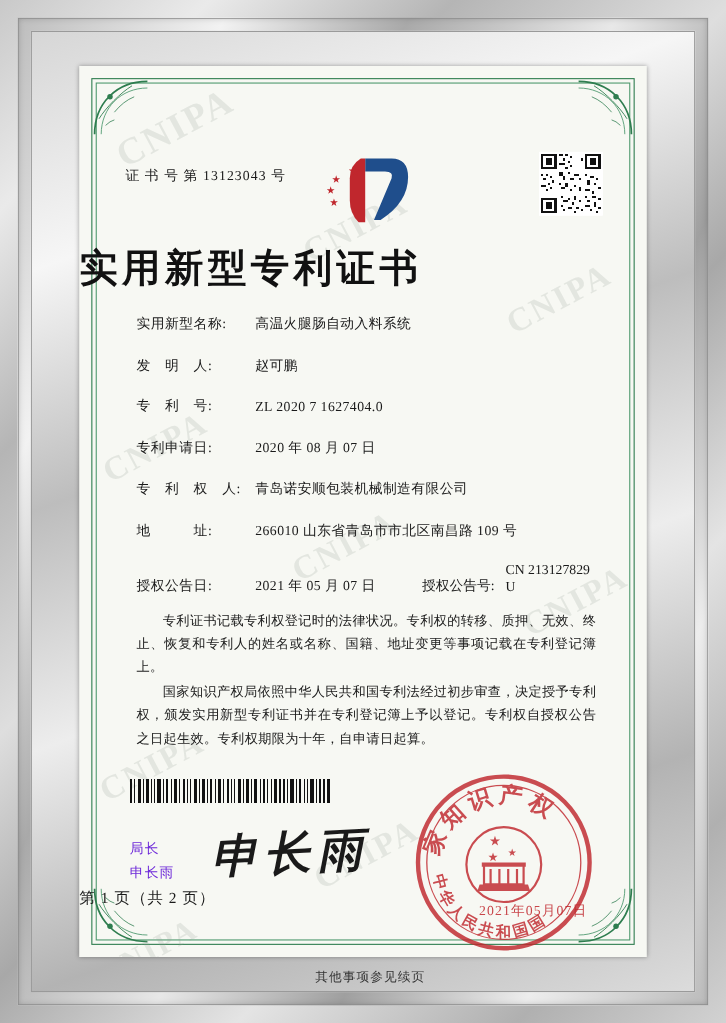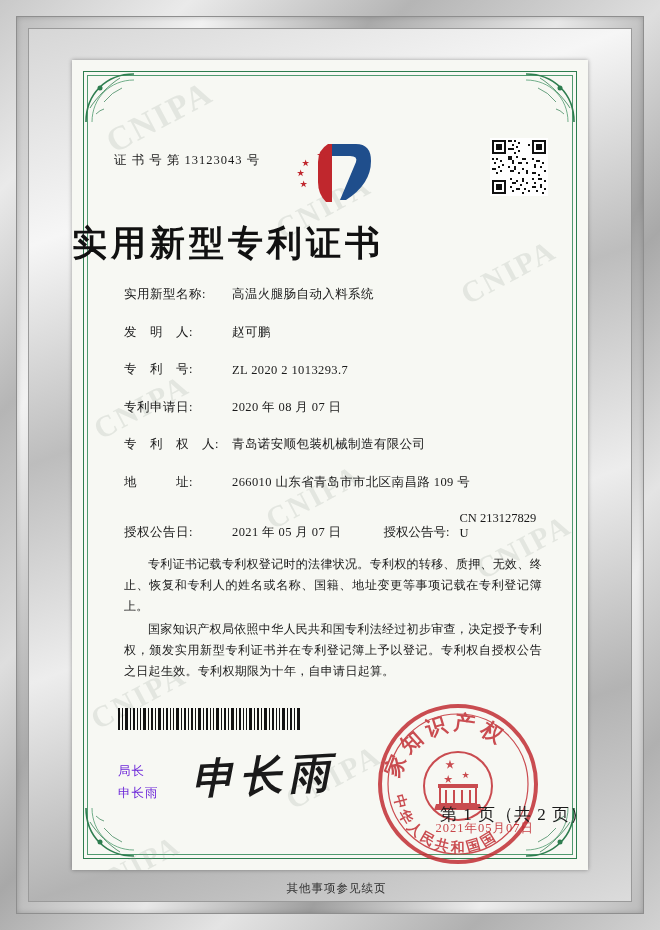--- a/index.html
+++ b/index.html
@@ -222,22 +222,22 @@
     font-size: 12.5px;
     color: #c0272d;
     letter-spacing: 1px;
     opacity: .85;
   }
 
   .page-no {
     position: absolute;
     left: 0; right: 0;
     bottom: 44px;
-    text-align: right;
-    font-size: 17px;
+    text-align: left;
+    font-size: 14px;
     color: #1a1a1a;
     letter-spacing: 1px;
   }
   .footer-note {
     position: absolute;
     left: 0; right: 0;
     bottom: 10px;
     text-align: center;
     font-size: 11.5px;
     color: #333;
@@ -404,21 +404,21 @@
             <div class="field-row">
               <div class="field-label">实用新型名称:</div>
               <div class="field-value">高温火腿肠自动入料系统</div>
             </div>
             <div class="field-row">
               <div class="field-label">发　明　人:</div>
               <div class="field-value">赵可鹏</div>
             </div>
             <div class="field-row">
               <div class="field-label">专　利　号:</div>
-              <div class="field-value">ZL 2020 2 1013293.7</div>
+              <div class="field-value">ZL 2020 7 1627404.0</div>
             </div>
             <div class="field-row">
               <div class="field-label">专利申请日:</div>
               <div class="field-value">2020 年 08 月 07 日</div>
             </div>
             <div class="field-row">
               <div class="field-label">专　利　权　人:</div>
               <div class="field-value">青岛诺安顺包装机械制造有限公司</div>
             </div>
             <div class="field-row">

